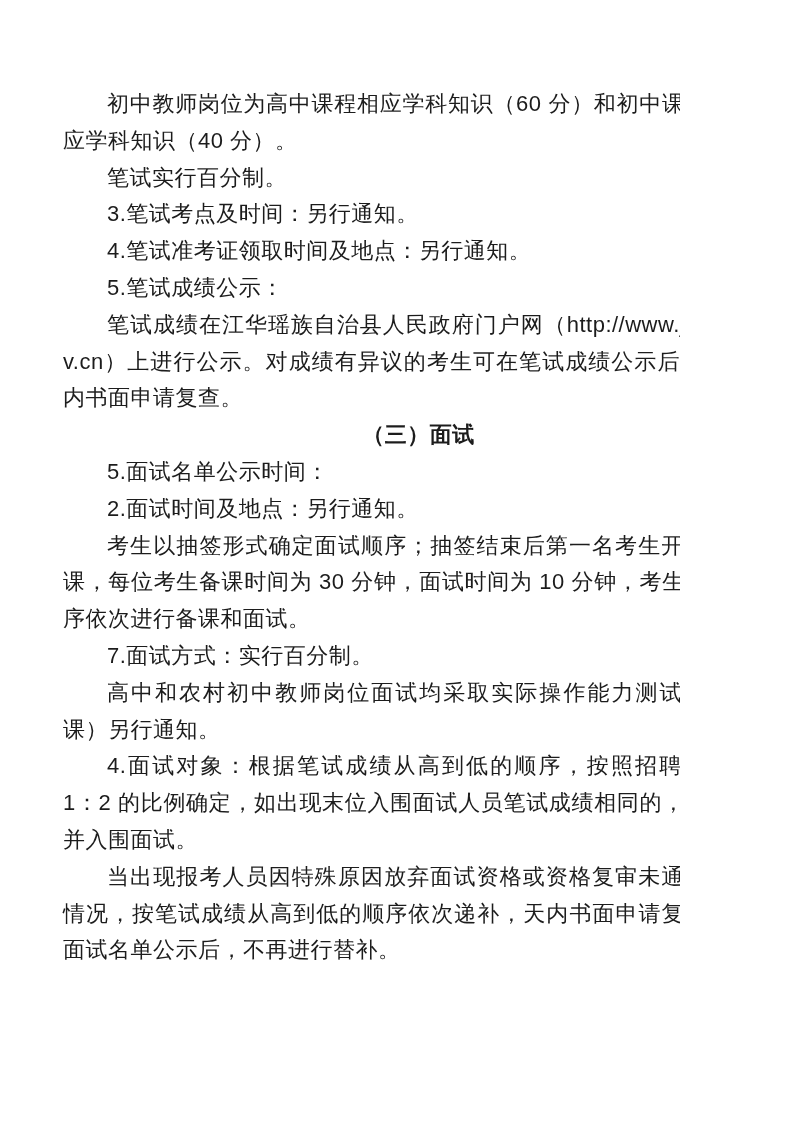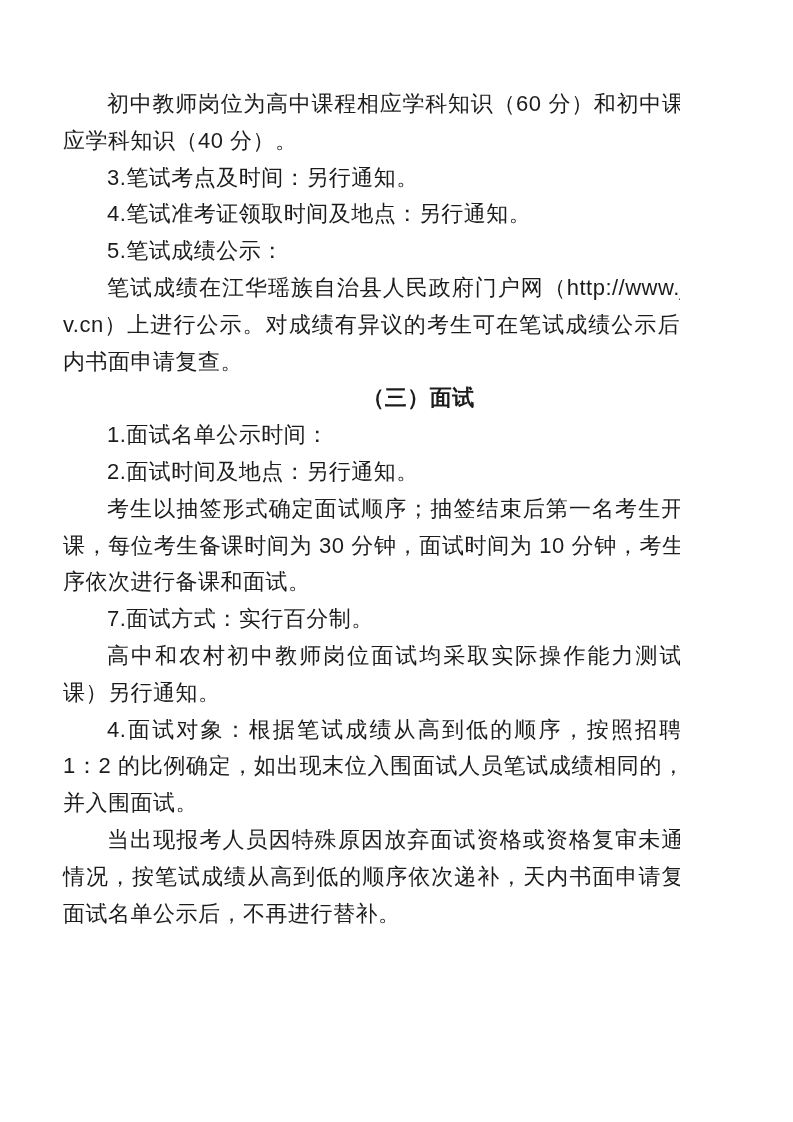--- a/index.html
+++ b/index.html
@@ -38,26 +38,27 @@
     font-weight: bold;
     text-align: center;
   }
 </style>
 </head>
 <body>
 
 <div class="page">
   <div class="doc-content">
     <p class="para">初中教师岗位为高中课程相应学科知识（60 分）和初中课程相应学科知识（40 分）。</p>
+    <p class="para">笔试实行百分制。</p>
     <p class="para">3.笔试考点及时间：另行通知。</p>
     <p class="para">4.笔试准考证领取时间及地点：另行通知。</p>
     <p class="para">5.笔试成绩公示：</p>
     <p class="para">笔试成绩在江华瑶族自治县人民政府门户网（http://www.jh.gov.cn）上进行公示。对成绩有异议的考生可在笔试成绩公示后 3 天内书面申请复查。</p>
     <p class="para heading">（三）面试</p>
-    <p class="para">1.面试名单公示时间：</p>
+    <p class="para">5.面试名单公示时间：</p>
     <p class="para">2.面试时间及地点：另行通知。</p>
     <p class="para">考生以抽签形式确定面试顺序；抽签结束后第一名考生开始备课，每位考生备课时间为 30 分钟，面试时间为 10 分钟，考生按顺序依次进行备课和面试。</p>
     <p class="para">7.面试方式：实行百分制。</p>
     <p class="para">高中和农村初中教师岗位面试均采取实际操作能力测试（说课）另行通知。</p>
     <p class="para">4.面试对象：根据笔试成绩从高到低的顺序，按照招聘计划 1：2 的比例确定，如出现末位入围面试人员笔试成绩相同的，则一并入围面试。</p>
     <p class="para">当出现报考人员因特殊原因放弃面试资格或资格复审未通过的情况，按笔试成绩从高到低的顺序依次递补，天内书面申请复查。面试名单公示后，不再进行替补。</p>
   </div>
 </div>
 
 </body></html>

